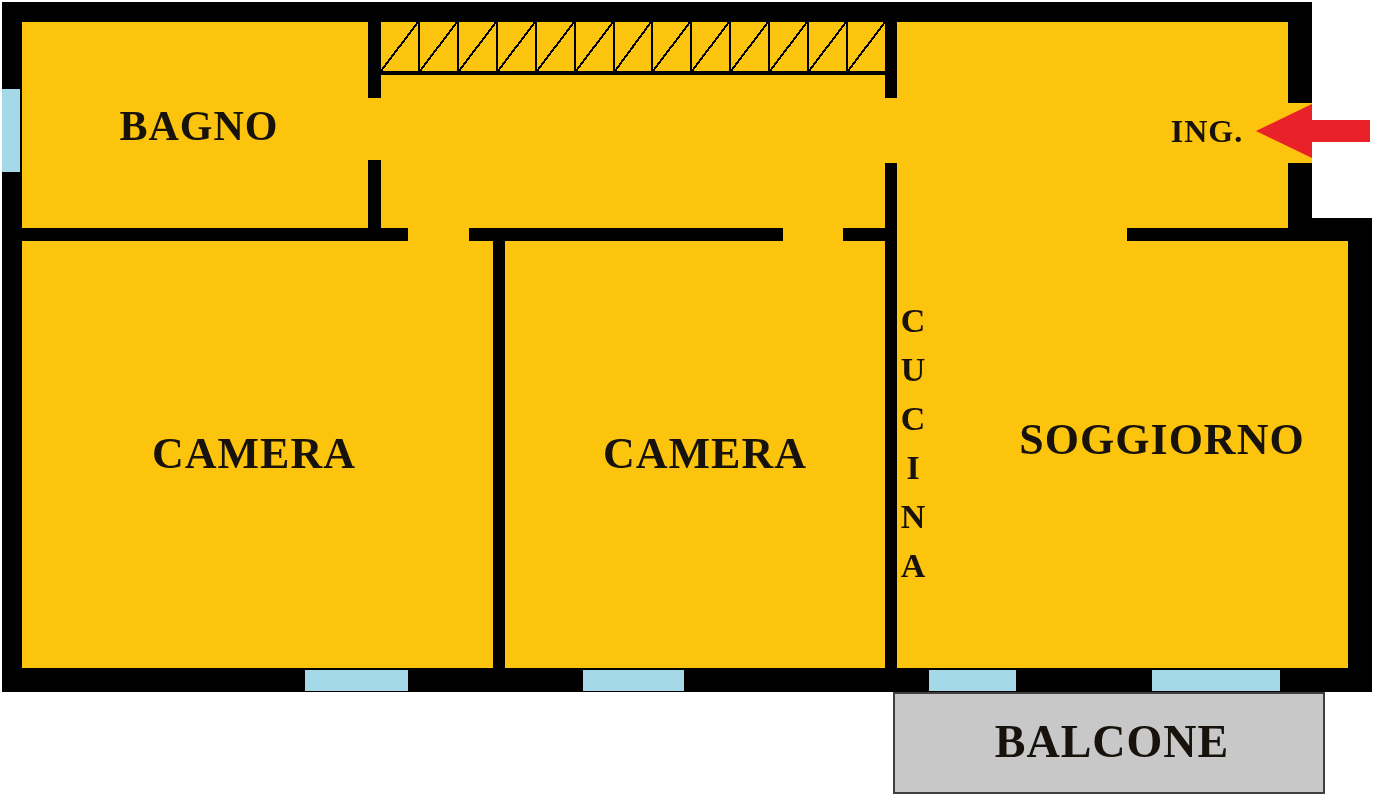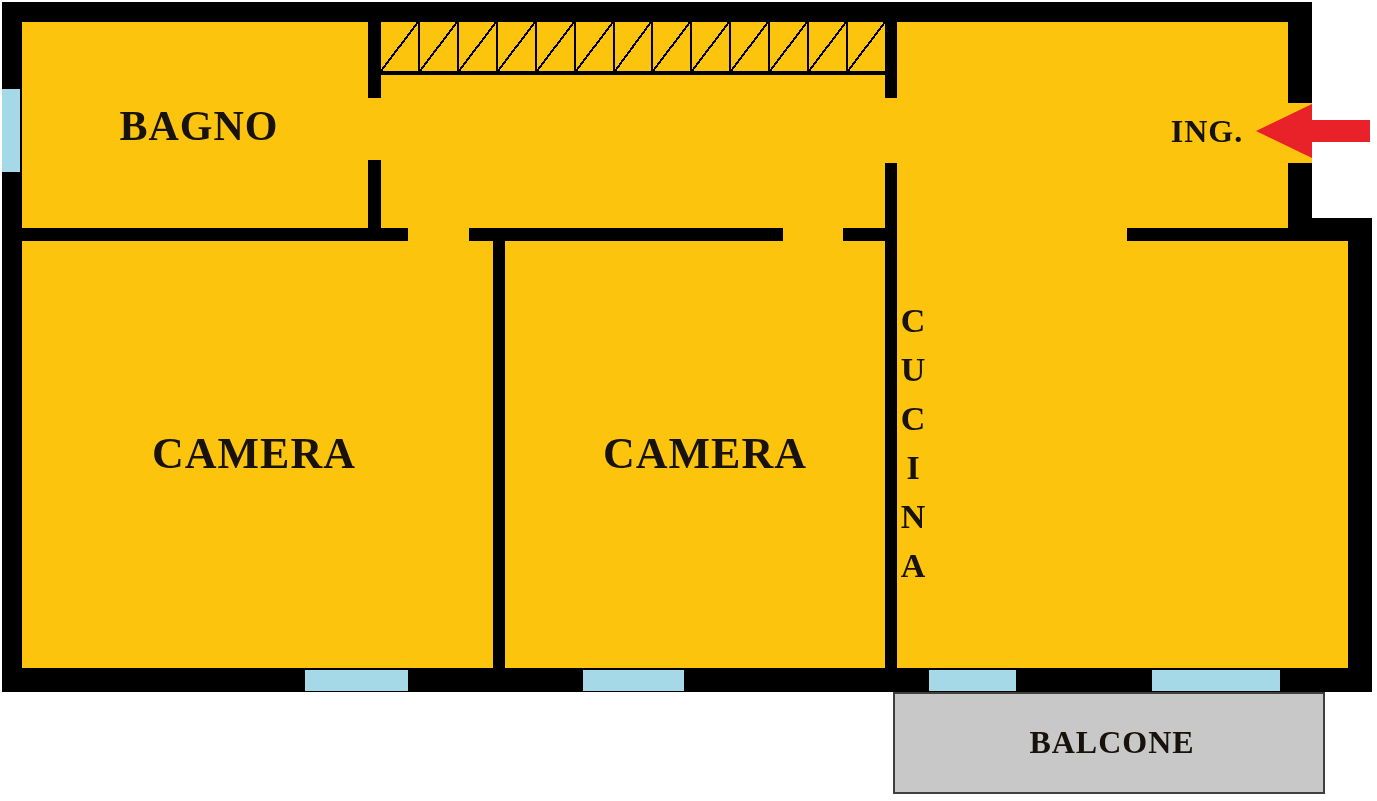--- a/index.html
+++ b/index.html
@@ -101,21 +101,22 @@
 
   <div class="balcony" style="left:893px;top:692px;width:432px;height:102px;"></div>
 
   <div class="arrow-shaft" style="left:1312px;top:120px;width:58px;height:22px;"></div>
   <div class="arrow-head" style="left:1256px;top:104px;"></div>
 
   <div class="label" style="left:199px;top:126px;font-size:42px;">BAGNO</div>
   <div class="label" style="left:1207px;top:131px;font-size:32px;">ING.</div>
   <div class="label" style="left:254px;top:454px;font-size:44px;">CAMERA</div>
   <div class="label" style="left:705px;top:454px;font-size:44px;">CAMERA</div>
-  <div class="label" style="left:1112px;top:742px;font-size:32px;">BALCONE</div>
+  <div class="label" style="left:1162px;top:440px;font-size:44px;">SOGGIORNO</div>
+  <div class="label" style="left:1112px;top:742px;font-size:46px;">BALCONE</div>
 
   <div class="cucina-stack" style="left:894px;top:296px;width:38px;">
     <span>C</span>
     <span>U</span>
     <span>C</span>
     <span>I</span>
     <span>N</span>
     <span>A</span>
   </div>
 

